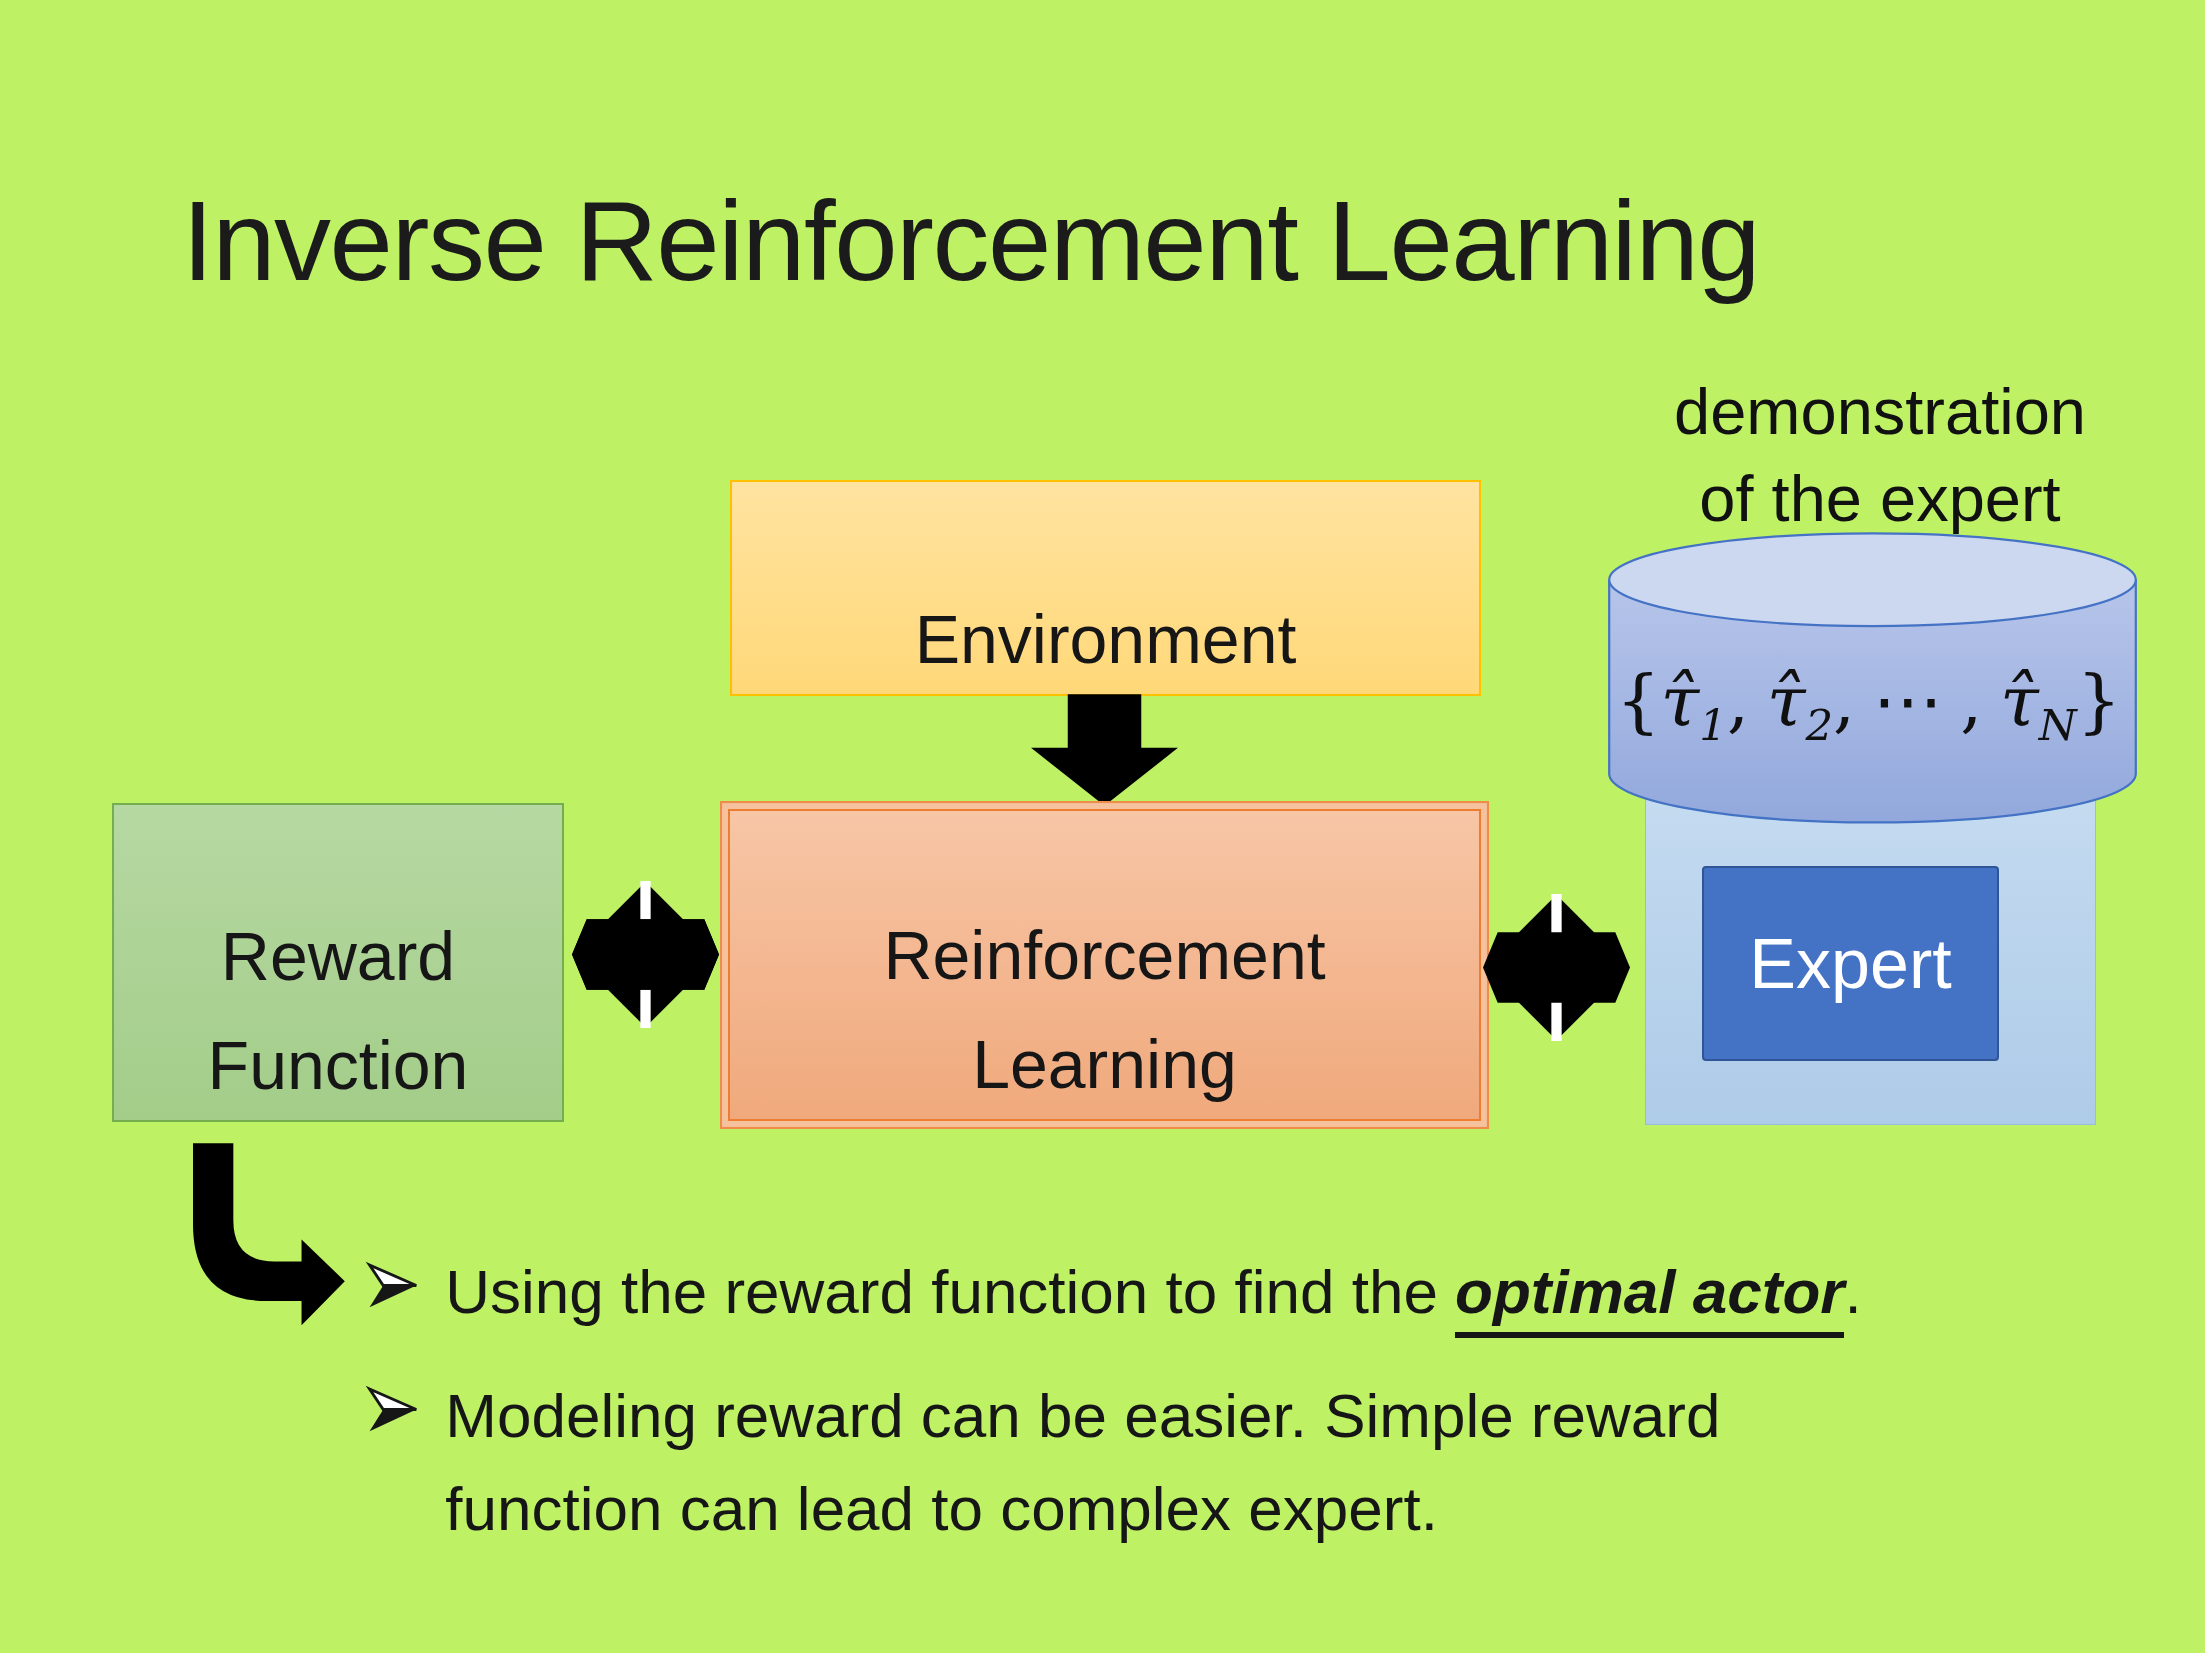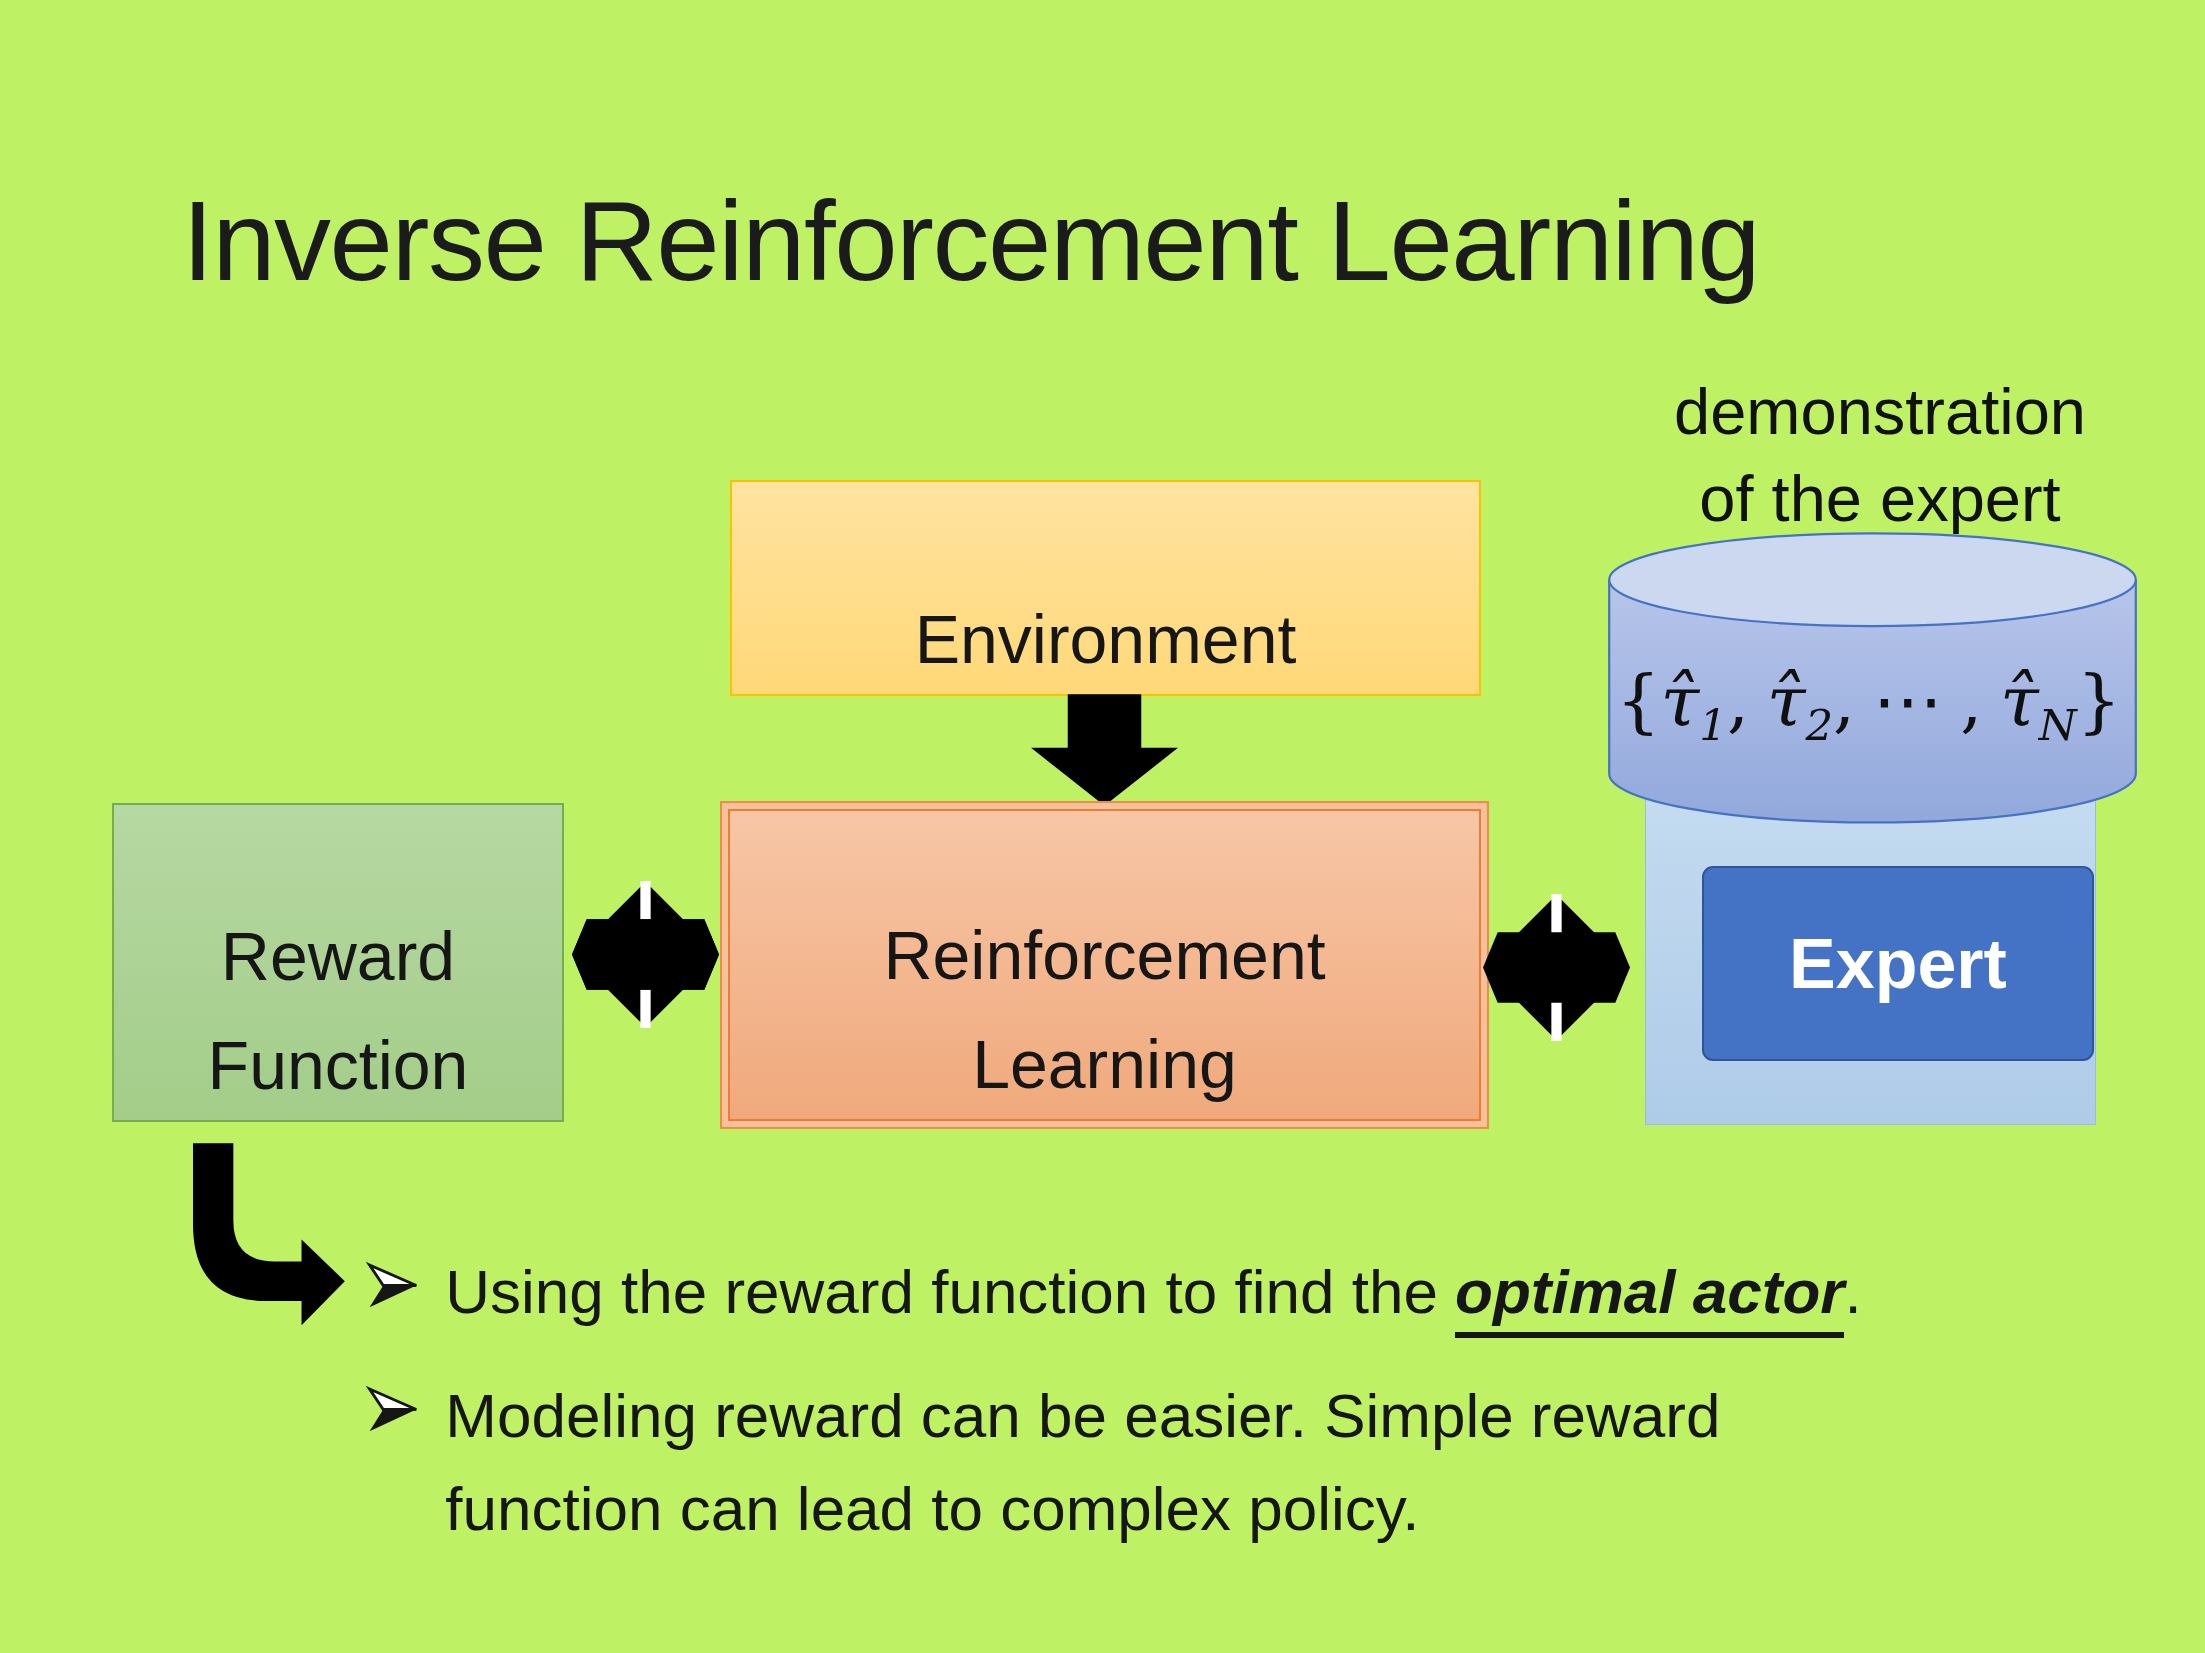--- a/index.html
+++ b/index.html
@@ -41,24 +41,24 @@
     box-shadow:0 0 0 5.9px #F6C29E,0 0 0 8px #EE8C49;
   }
 
   
   .expert-container{
     left:1645px;top:798px;width:451px;height:327px;
     background:linear-gradient(180deg,#C4DBF0 0%,#AECBE8 100%);
     border:1.5px solid #97BCDF;box-sizing:border-box;
   }
   .expert-btn{
-    left:1702px;top:866px;width:392px;height:195px;border-radius:11px;
+    left:1702px;top:866px;width:297px;height:195px;border-radius:4px;
     background:#4472C4;border:2.9px solid #2F5597;box-sizing:border-box;
     display:flex;align-items:center;justify-content:center;
-    color:#ffffff;font-size:70px;font-weight:700;
+    color:#ffffff;font-size:70px;font-weight:400;
   }
 
   
   .formula{
     left:1616px;top:660px;width:515px;text-align:left;
     font-family:"DejaVu Serif",serif;font-size:70px;color:#101010;white-space:nowrap;
   }
   .formula .tau{font-style:italic;}
   .formula sub{font-size:0.62em;font-style:italic;line-height:0;}
   .formula .sep{margin-right:0.25em;}
@@ -152,17 +152,17 @@
     <div class="bullet-text">
       <span>Using the reward function to find the </span><span class="em-ul">optimal actor</span><span>.</span>
     </div>
   </div>
 
   <div class="abs bullet-row bullet2">
     <svg class="glyph" width="57" height="57" viewBox="0 0 100 100">
       <polygon points="8,14 90,50 32,50" fill="#fff" stroke="#161616" stroke-width="5"></polygon>
       <polygon points="32,50 90,50 8,88" fill="#161616"></polygon>
     </svg>
-    <div class="bullet-text">Modeling reward can be easier. Simple reward function can lead to complex policy.</div>
+    <div class="bullet-text">Modeling reward can be easier. Simple reward function can lead to complex expert.</div>
   </div>
 
 </div>
 
 
 </body></html>

